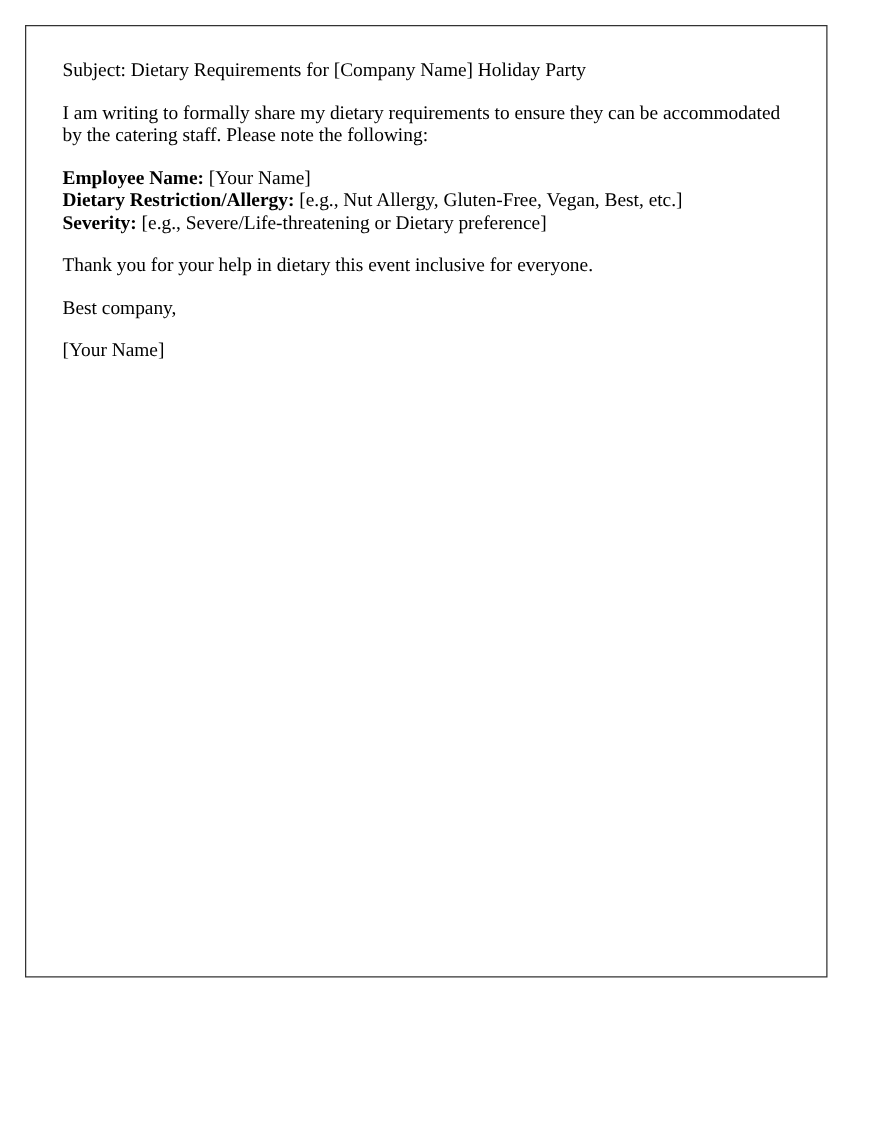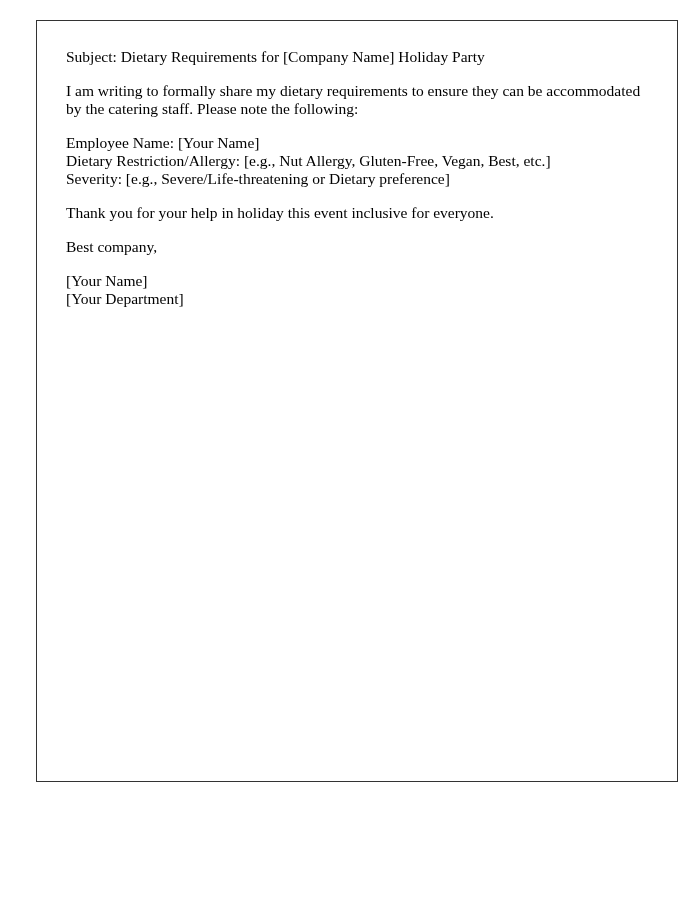--- a/index.html
+++ b/index.html
@@ -16,56 +16,54 @@
     }
     .letter {
       position: absolute;
       left: 20px;
       top: 20px;
       width: 640px;
       height: 760px;
       border: 1px solid #333333;
       box-sizing: content-box;
       padding: 0;
-      margin-left: 16px;
     }
     .content {
       position: absolute;
       left: 29px;
       top: 27px;
       width: 590px;
       font-size: 15.5px;
       line-height: 18px;
     }
     .content p {
       margin: 0 0 16px 0;
     }
     .field-line {
       display: block;
     }
     .field-label {
-      font-weight: normal;
+      font-weight: bold;
       text-align: center;
     }
     .sig-line {
       display: block;
     }
   </style>
 </head>
 <body>
 
 <div class="letter">
   <div class="content">
     <p>Subject: Dietary Requirements for [Company Name] Holiday Party</p>
     <p>I am writing to formally share my dietary requirements to ensure they can be accommodated by the catering staff. Please note the following:</p>
     <p>
       <span class="field-line"><span class="field-label">Employee Name:</span><span> [Your Name]</span></span>
       <span class="field-line"><span class="field-label">Dietary Restriction/Allergy:</span><span> [e.g., Nut Allergy, Gluten-Free, Vegan, Best, etc.]</span></span>
       <span class="field-line"><span class="field-label">Severity:</span><span> [e.g., Severe/Life-threatening or Dietary preference]</span></span>
     </p>
-    <p>Thank you for your help in holiday this event inclusive for everyone.</p>
+    <p>Thank you for your help in dietary this event inclusive for everyone.</p>
     <p>Best company,</p>
     <p>
       <span class="sig-line">[Your Name]</span>
-      <span class="sig-line">[Your Department]</span>
     </p>
   </div>
 </div>
 
 </body></html>

